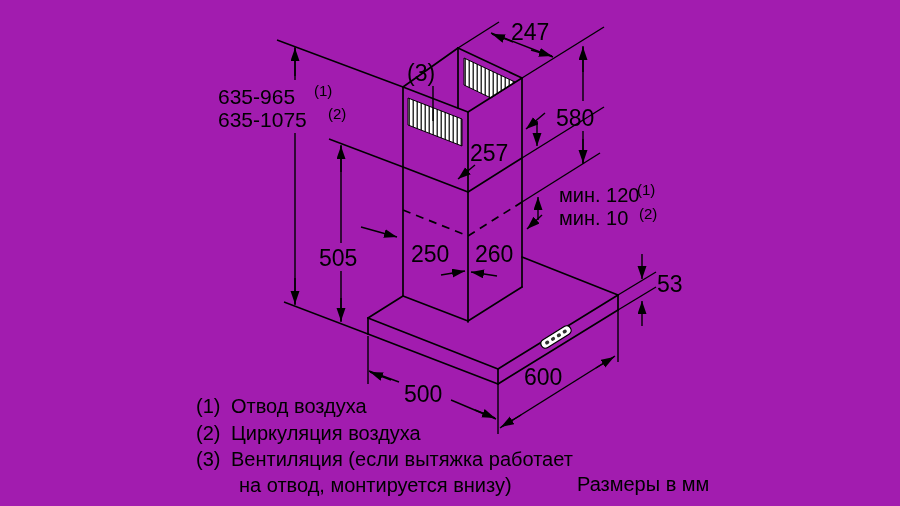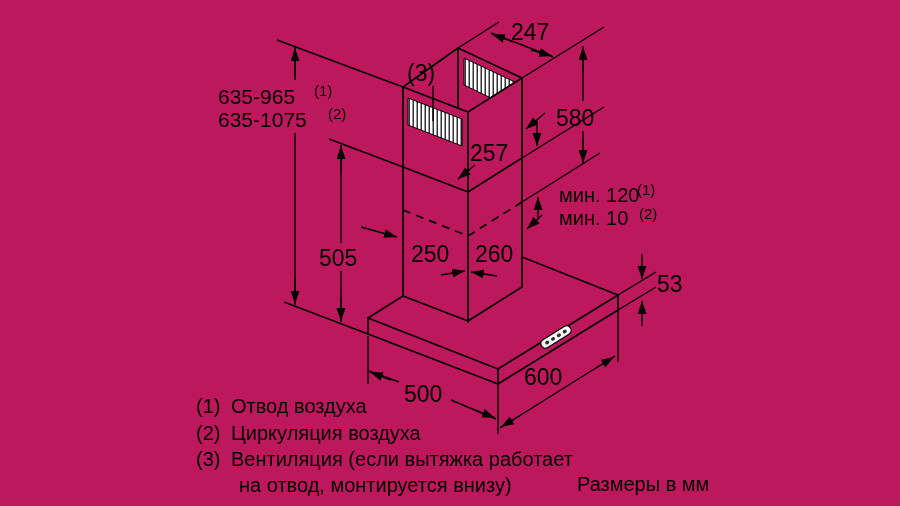--- a/index.html
+++ b/index.html
@@ -7,21 +7,21 @@
     padding: 0;
     background: #ffffff;
     width: 900px;
     height: 506px;
     overflow: hidden;
   }
   .stage {
     position: relative;
     width: 900px;
     height: 506px;
-    background: #be185d;
+    background: #a21caf;
   }
   svg { display: block; }
   .edge   { stroke: #000; stroke-width: 1.7; fill: none; stroke-linecap: round; }
   .edged  { stroke: #000; stroke-width: 1.7; fill: none; stroke-dasharray: 8 6; }
   .thin   { stroke: #000; stroke-width: 1.4; fill: none; }
   .dimtxt  { font-family: "Liberation Sans", "DejaVu Sans", sans-serif; font-size: 23px; fill: #000; }
   .dimtxt2 { font-family: "Liberation Sans", "DejaVu Sans", sans-serif; font-size: 21px; fill: #000; }
   .mintxt  { font-family: "Liberation Sans", "DejaVu Sans", sans-serif; font-size: 20px; fill: #000; }
   .suptxt  { font-family: "Liberation Sans", "DejaVu Sans", sans-serif; font-size: 15px; fill: #000; }
   .legtxt  { font-family: "Liberation Sans", "DejaVu Sans", sans-serif; font-size: 20px; fill: #000; }

